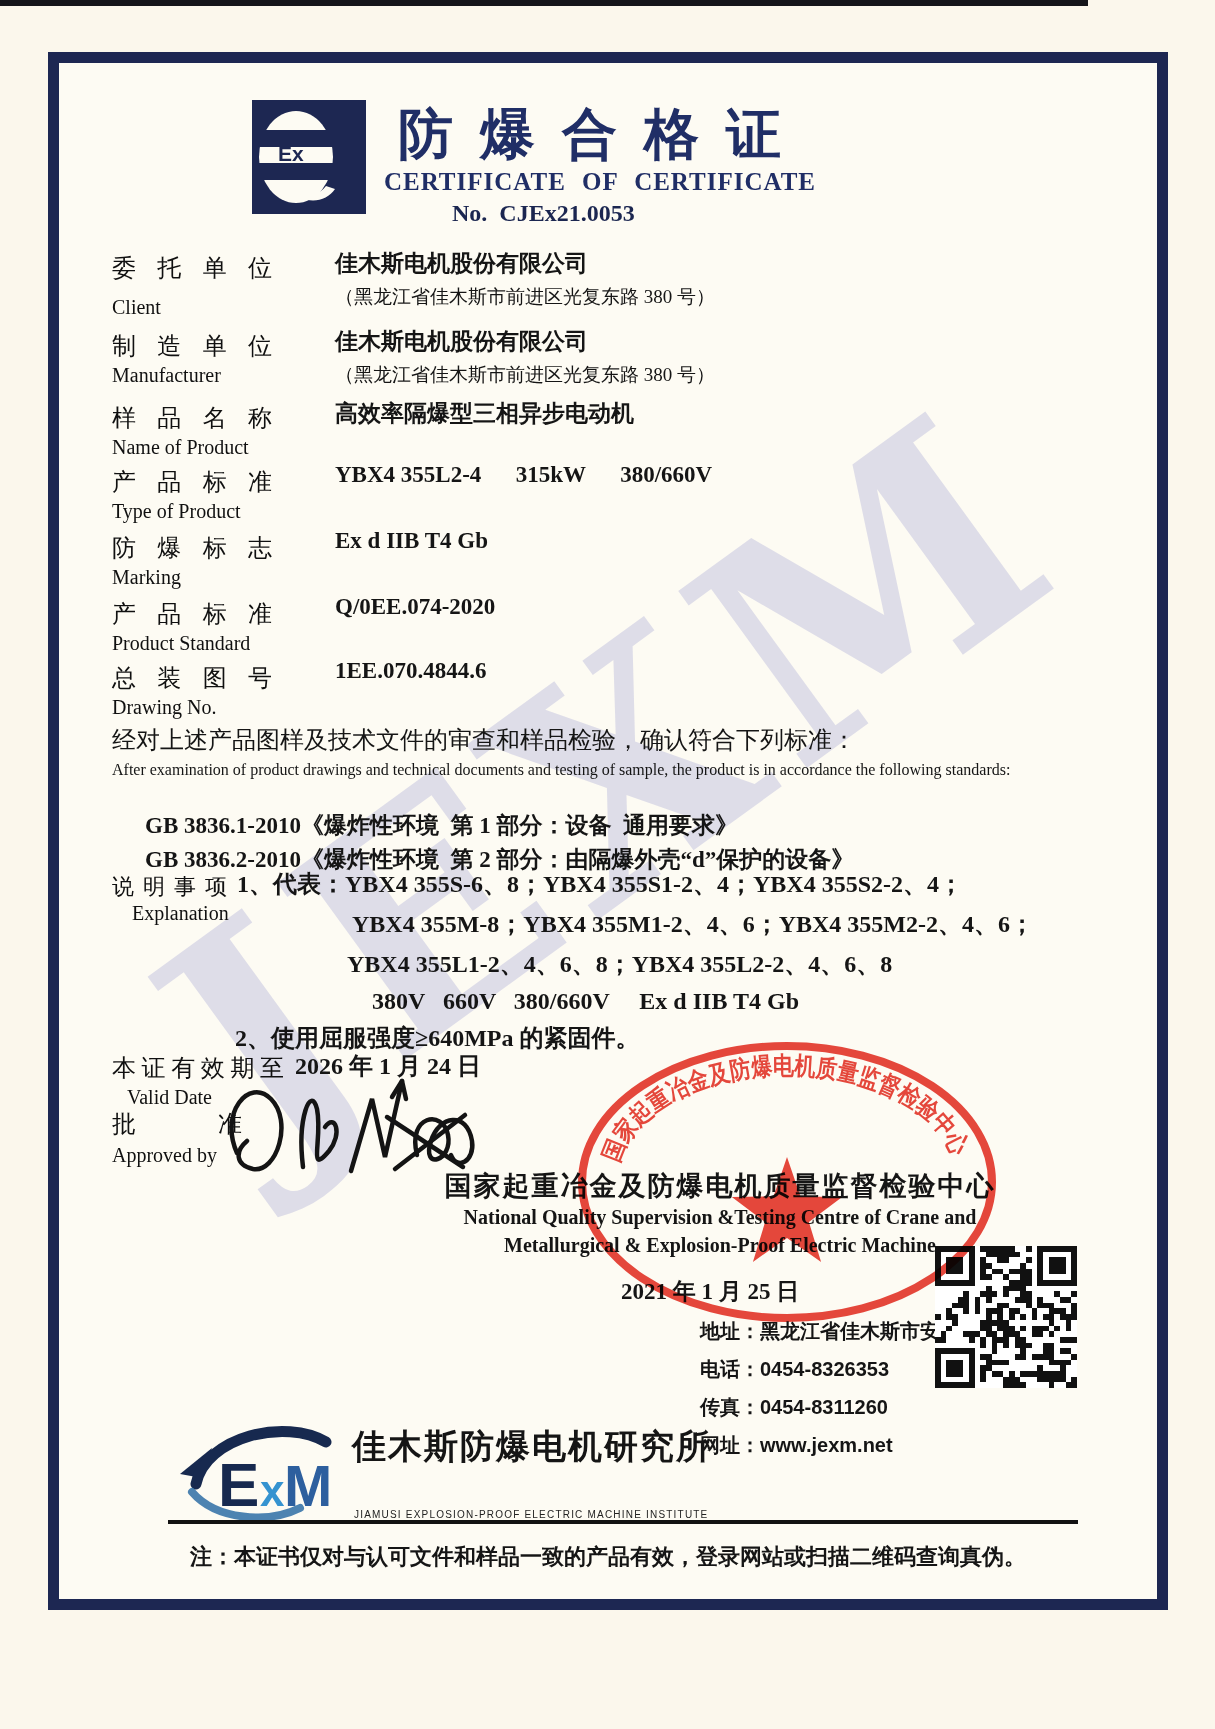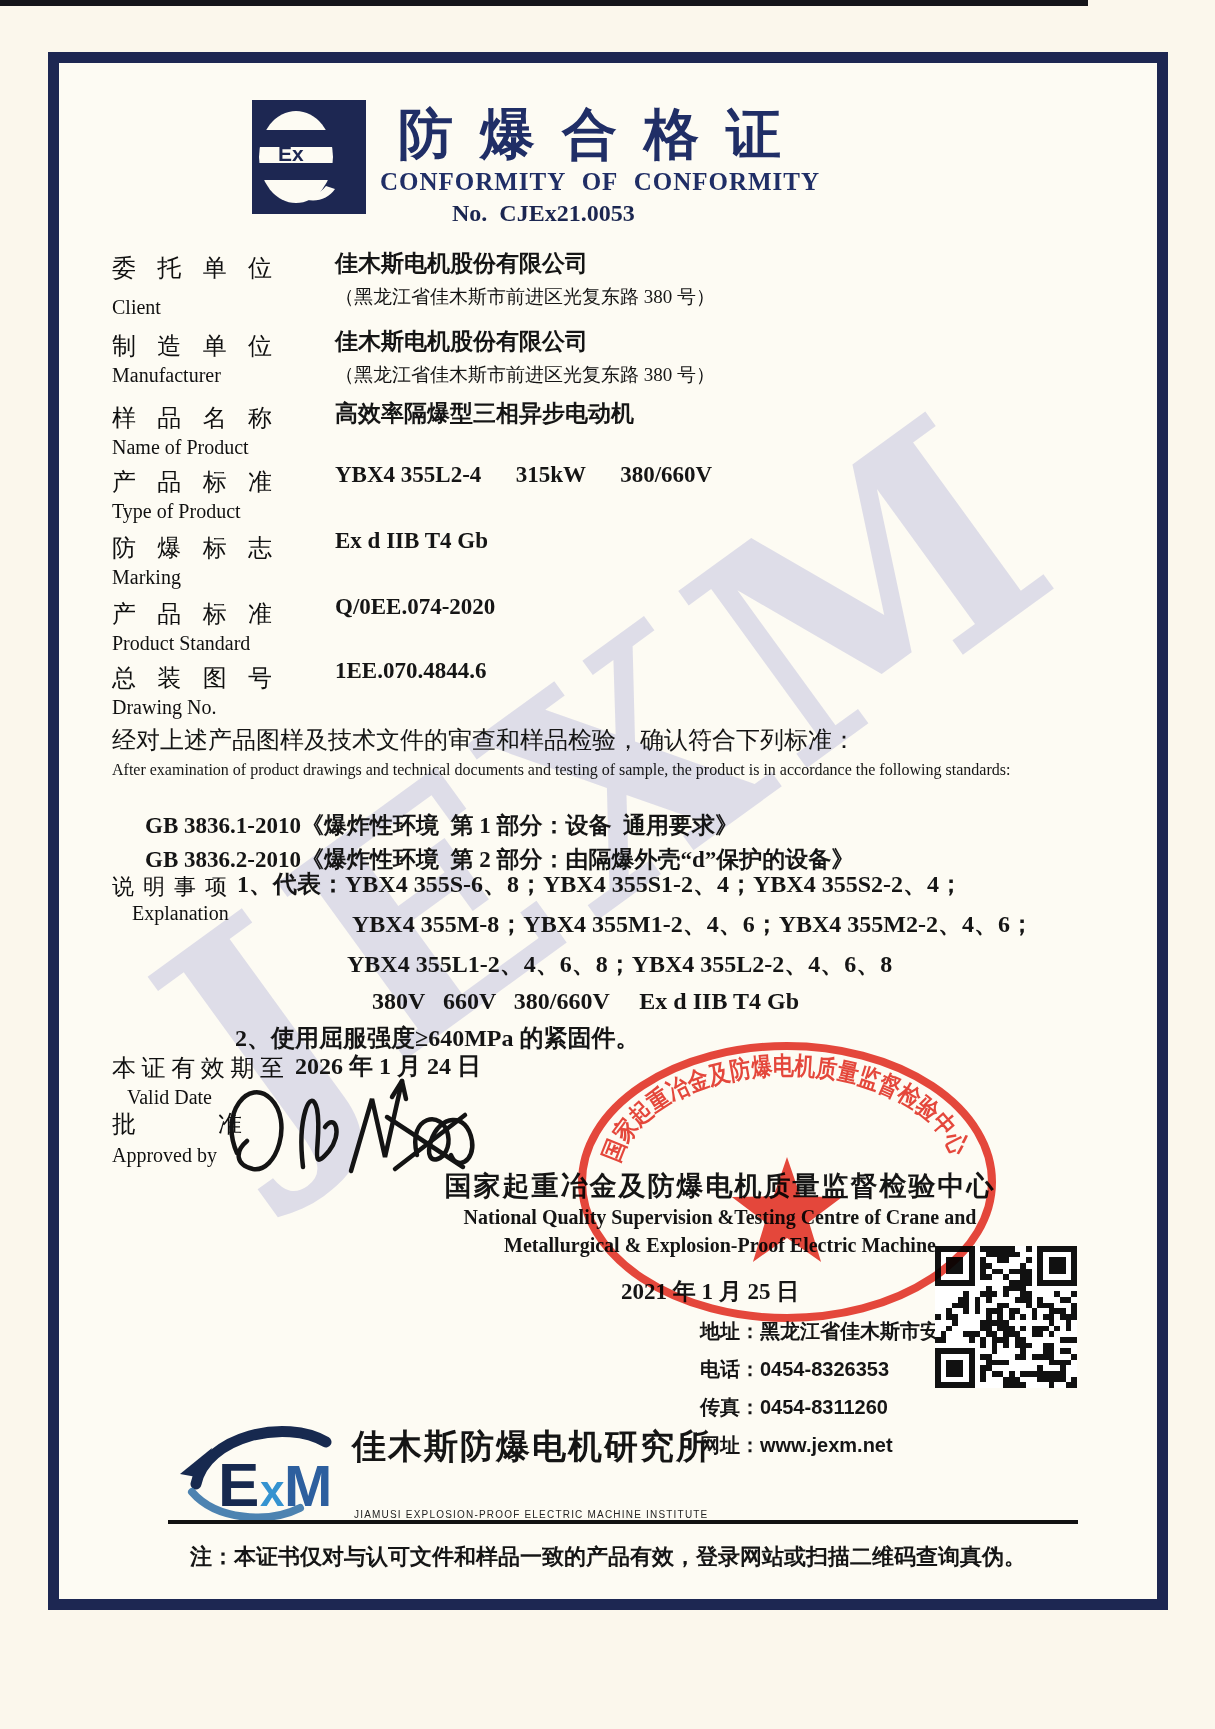--- a/index.html
+++ b/index.html
@@ -70,21 +70,21 @@
     <svg class="abs" style="left:252px;top:100px;" width="114" height="114" viewBox="0 0 114 114">
       <rect x="0" y="0" width="114" height="114" fill="#1d2752"></rect>
       <ellipse cx="44" cy="57" rx="37" ry="46" fill="#fdfbf3"></ellipse>
       <rect x="7" y="30" width="107" height="17" fill="#1d2752"></rect>
       <rect x="7" y="63" width="107" height="17" fill="#1d2752"></rect>
       <text x="26" y="61" font-size="21" font-weight="bold" fill="#1d2752" font-family="Liberation Sans, DejaVu Sans, sans-serif">Ex</text>
       <path d="M48 97 C60 104 76 100 83 89 L74 86 C68 94 58 97 50 91 Z" fill="#fdfbf3"></path>
     </svg>
 
     <div class="title-cn">防爆合格证</div>
-    <div class="title-en">CONFORMITY OF CONFORMITY</div>
+    <div class="title-en">CERTIFICATE OF CERTIFICATE</div>
     <div class="cert-no pre">No.  CJEx21.0053</div>
 
     <div>
       <div class="lblcn" style="top:252px">委托单位</div>
       <div class="lblen" style="top:296px">Client</div>
       <div class="fval" style="top:248px">佳木斯电机股份有限公司</div>
       <div class="fsub" style="top:284px">（黑龙江省佳木斯市前进区光复东路 380 号）</div>
     </div>
     <div>
       <div class="lblcn" style="top:330px">制造单位</div>

